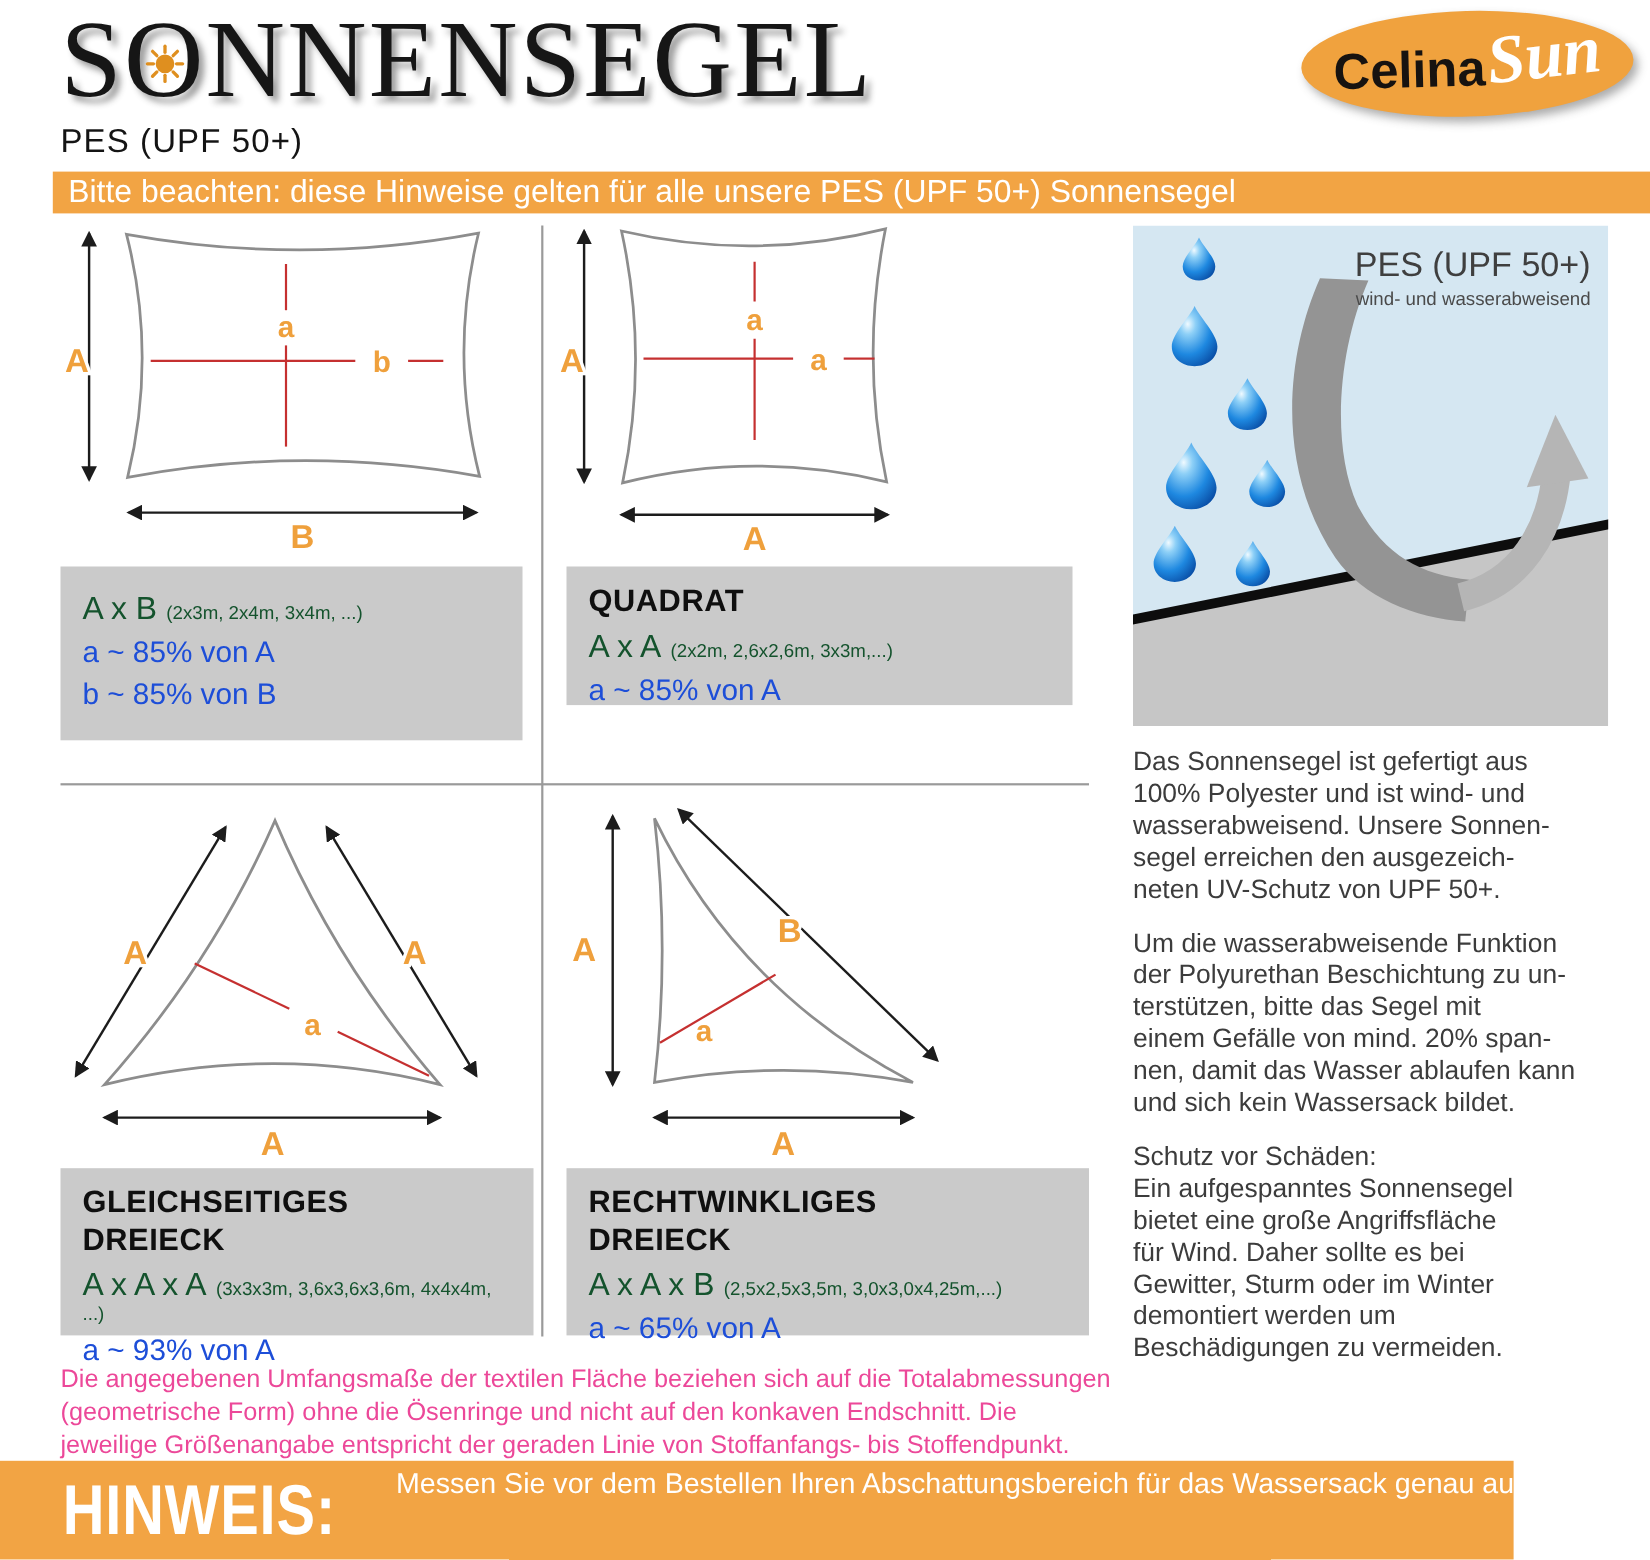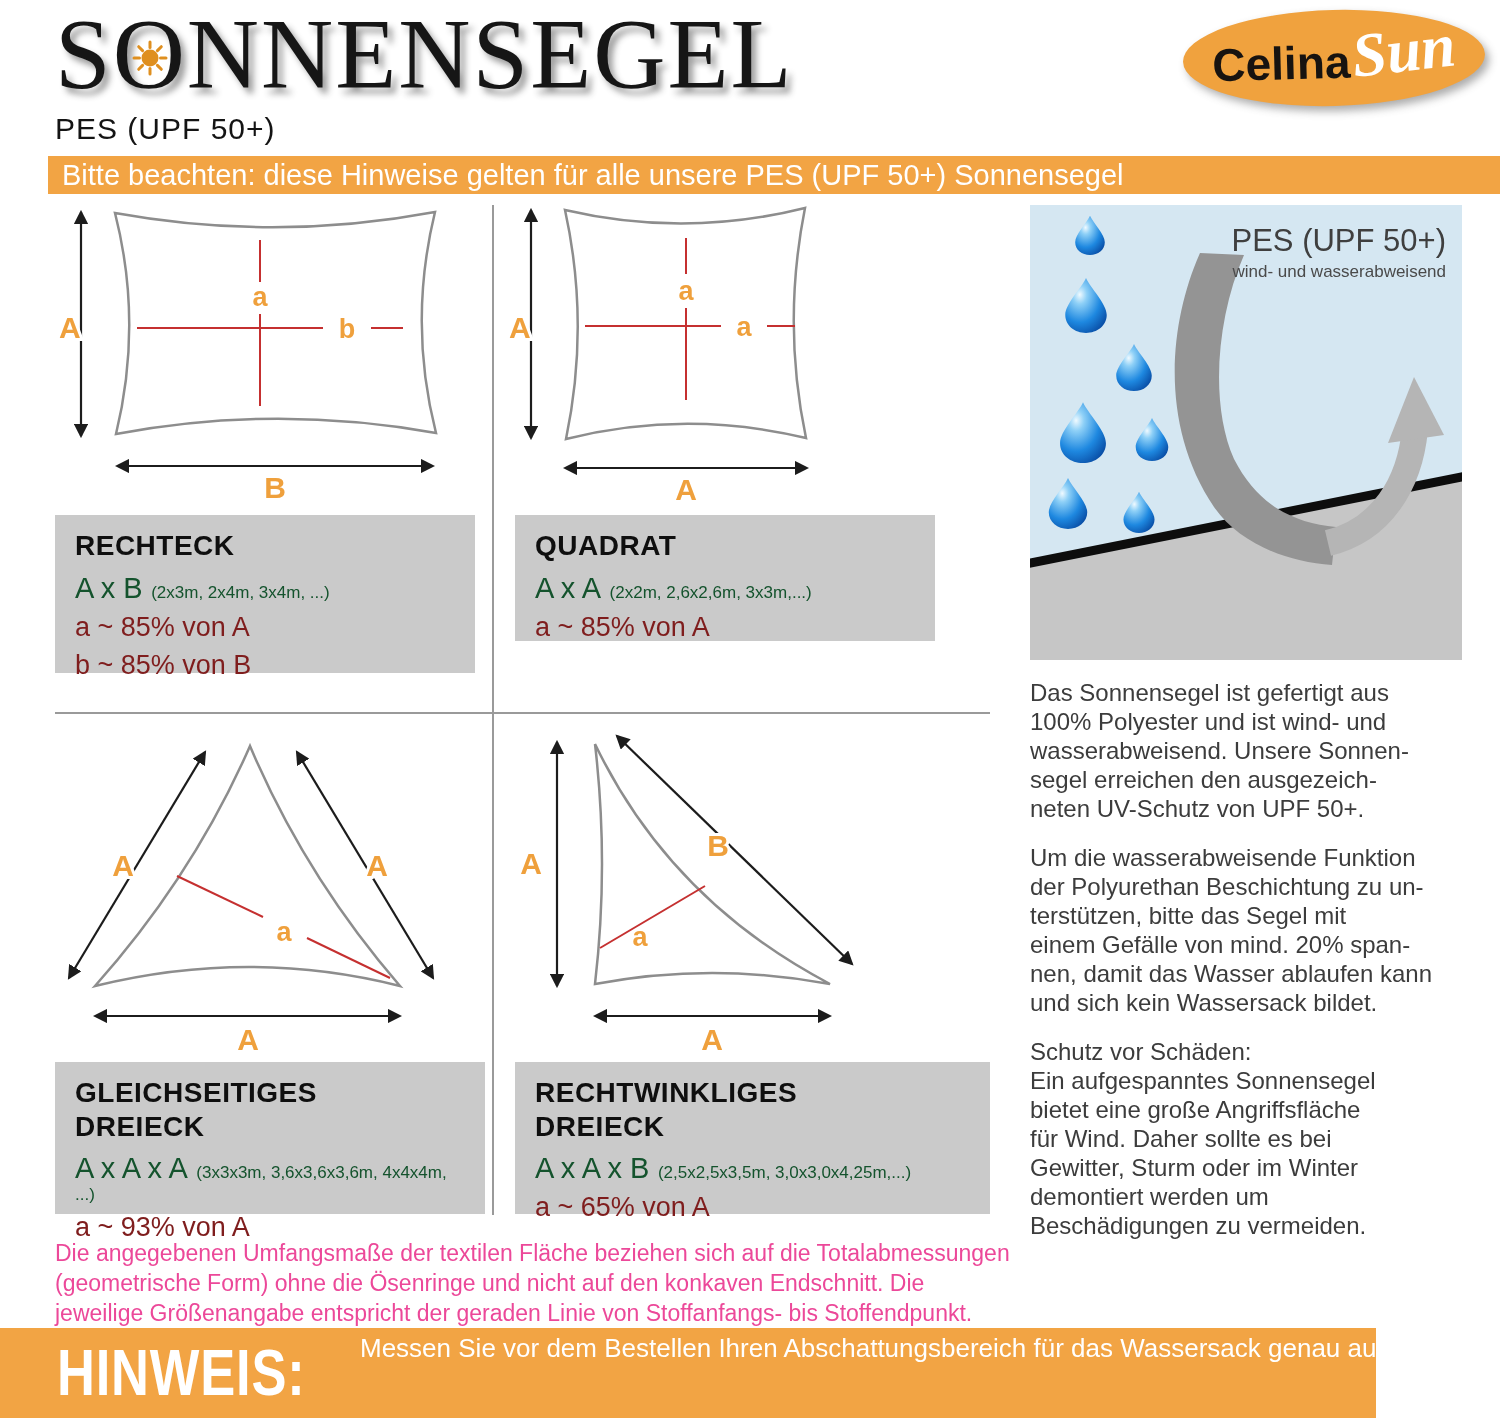--- a/index.html
+++ b/index.html
@@ -42,21 +42,21 @@
   .divider-v { position:absolute; left:492px; top:205px; width:2px; height:1010px; background:#9a9a9a; }
   .divider-h { position:absolute; left:55px; top:712px; width:935px; height:2px; background:#9a9a9a; }
 
   
   .gray-box { position:absolute; background:#CACACA; padding:14px 20px; box-sizing:border-box; }
   .box-title { font-size:28px; font-weight:bold; color:#0f0f0f; letter-spacing:0.5px;
                line-height:1.2; white-space:pre-line; }
   .box-formula-row { margin-top:9px; color:#14532d; }
   .box-formula { font-size:29px; }
   .box-sizes { font-size:17px; margin-left:4px; }
-  .box-note { font-size:27px; color:#7f1d1d; margin-top:7px; }
+  .box-note { font-size:27px; color:#1d4ed8; margin-top:7px; }
 
   
   .blue-panel { position:absolute; left:1030px; top:205px; }
   .panel-title { font-size:31px; fill:#3f3f3f; text-anchor:end; font-family:"Liberation Sans",sans-serif; }
   .panel-sub { font-size:17px; fill:#4a4a4a; text-anchor:end; font-family:"Liberation Sans",sans-serif; }
 
   .paragraphs { position:absolute; left:1030px; top:678px; width:455px; }
   .para { font-size:24px; line-height:29px; color:#3c3c3c; white-space:pre-line; margin:0 0 20px 0; }
 
   .footnote { position:absolute; left:55px; top:1238px; width:960px; font-size:23px;
@@ -175,30 +175,29 @@
     <g class="redline">
       <line x1="95" y1="224" x2="200" y2="162"></line>
     </g>
     <text class="dlabel mid" x="26" y="150">A</text>
     <text class="dlabel mid" x="213" y="132">B</text>
     <text class="dlabel mid" x="207" y="326">A</text>
     <text class="dlabel mid sm" x="135" y="222">a</text>
   </svg>
 
   <div class="gray-box" style="left:55px; top:515px; width:420px; height:158px;">
-    <div class="box-title">RECHTECK</div>
     <div class="box-formula-row">
       <span class="box-formula">A x B</span>
       <span class="box-sizes">(2x3m, 2x4m, 3x4m, ...)</span>
     </div>
     <div class="box-note">a ~ 85% von A</div>
     <div class="box-note">b ~ 85% von B</div>
   </div>
 
-  <div class="gray-box" style="left:515px; top:515px; width:420px; height:126px;">
+  <div class="gray-box" style="left:515px; top:515px; width:460px; height:126px;">
     <div class="box-title">QUADRAT</div>
     <div class="box-formula-row">
       <span class="box-formula">A x A</span>
       <span class="box-sizes">(2x2m, 2,6x2,6m, 3x3m,...)</span>
     </div>
     <div class="box-note">a ~ 85% von A</div>
   </div>
 
   <div class="gray-box" style="left:55px; top:1062px; width:430px; height:152px;">
     <div class="box-title">GLEICHSEITIGES

